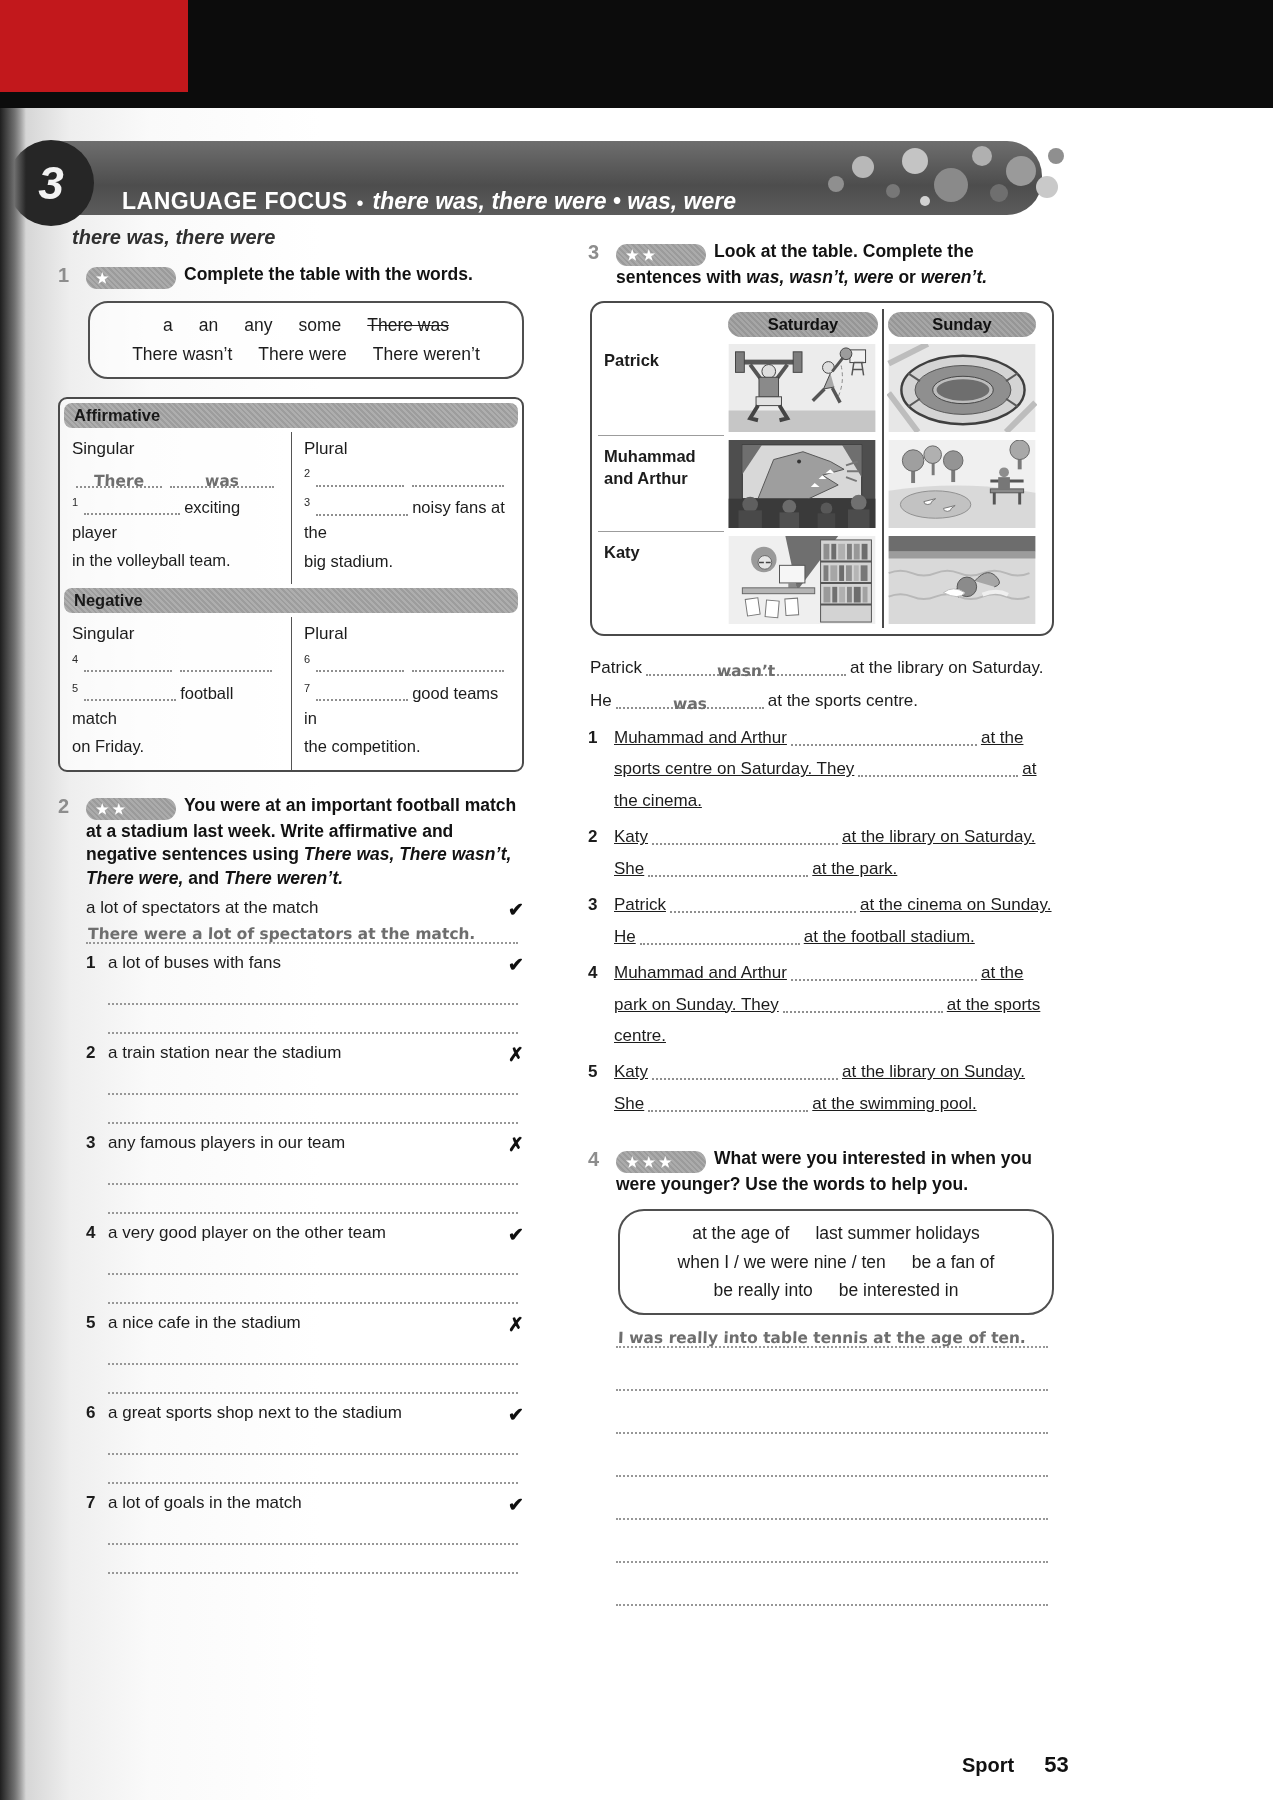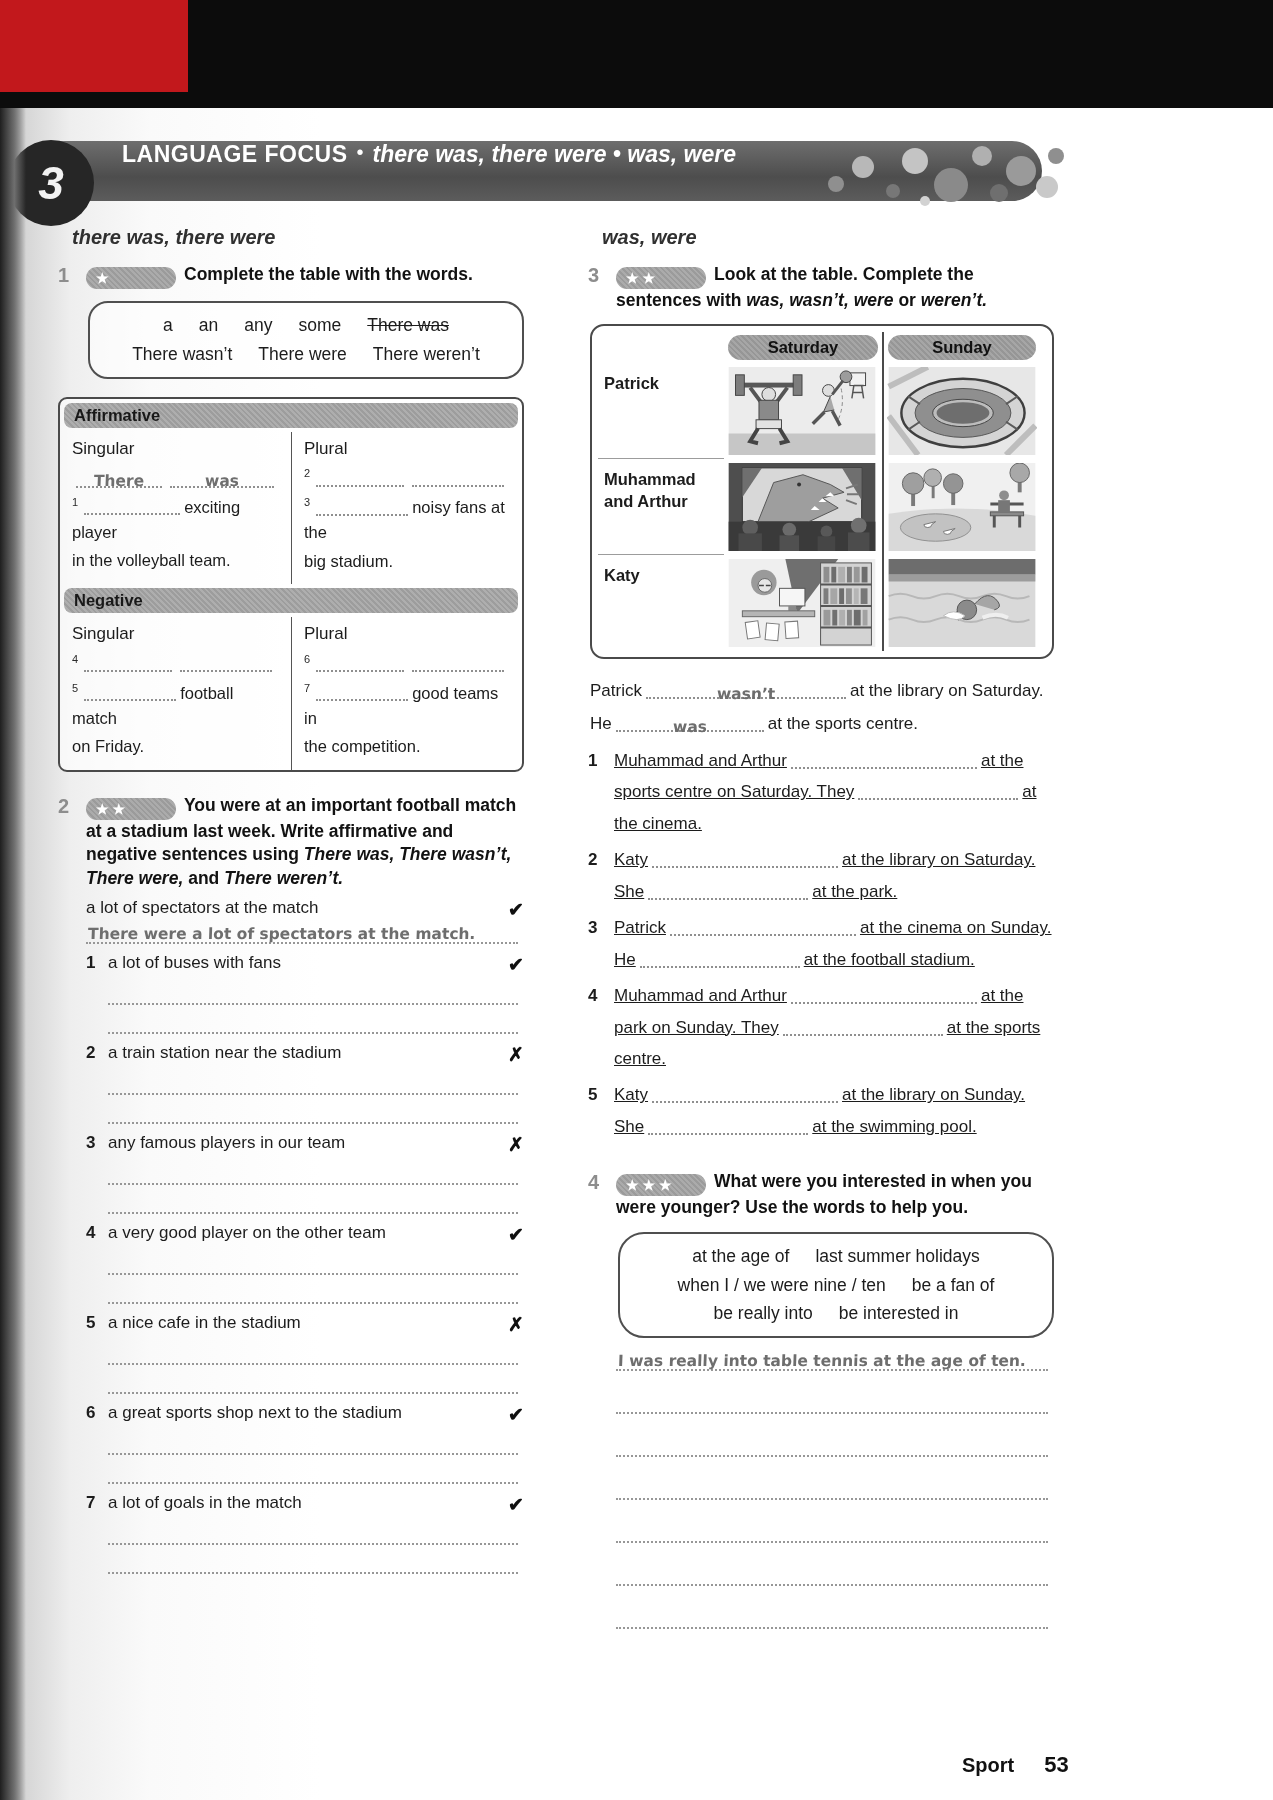--- a/index.html
+++ b/index.html
@@ -8,24 +8,24 @@
         background:linear-gradient(90deg,#a8a8a8 0px,#d6d6d6 26px,#eeeeee 70px,#fafafa 150px,#ffffff 320px);}
   
   .top-bar{position:absolute;top:0;left:0;right:0;height:108px;background:#0c0c0c;}
   .red-corner{position:absolute;top:0;left:0;width:188px;height:92px;background:#c2181c;}
   .left-edge{position:absolute;top:108px;left:0;width:26px;bottom:0;
              background:linear-gradient(90deg,#1f1f1f,#6f6f6f 55%,rgba(200,200,200,0));}
   
   .unit-circle{position:absolute;left:8px;top:140px;width:86px;height:86px;border-radius:50%;
                background:#262626;color:#f2f2f2;font-weight:bold;font-style:italic;
                font-size:46px;line-height:86px;text-align:center;}
-  .header-band{position:absolute;left:56px;top:141px;width:986px;height:60px;
+  .header-band{position:absolute;left:56px;top:141px;width:986px;height:74px;
                border-radius:0 35px 35px 0;
                background:linear-gradient(180deg,#6e6e6e,#4d4d4d 60%,#5c5c5c);
-               color:#ffffff;display:flex;align-items:flex-start;padding-left:66px;box-sizing:border-box;}
+               color:#ffffff;display:flex;align-items:flex-end;padding-left:66px;box-sizing:border-box;}
   .hb-title{font-weight:bold;font-size:23px;letter-spacing:.5px;}
   .hb-bullet{margin:0 9px;font-size:20px;}
   .hb-topics{font-weight:bold;font-style:italic;font-size:23px;}
   .dot{position:absolute;border-radius:50%;}
   
   .col{position:absolute;top:226px;width:466px;}
   .col-left{left:58px;}
   .col-right{left:588px;}
   .col-heading{margin:0 0 12px 14px;font-size:20px;font-weight:bold;font-style:italic;color:#303030;}
   
@@ -252,21 +252,20 @@
               </div>
             <div class="ans-line"></div>
               <div class="ans-line"></div>
           </div>
         </div>
       </div>
     </div>
   </div>
 
   <div class="col col-right">
-    <h2 class="col-heading">was, were</h2>
 
     <div class="ex">
       <div class="ex-num">3</div>
       <div class="ex-body">
         <p class="instr"><span class="star-pill"><span>★★</span></span><span>Look at the table. Complete the sentences with </span><i>was, wasn’t, were</i><span> or </span><i>weren’t.</i></p>
       </div>
     </div>
 
     <div class="act-table">
       <div class="at-corner"></div>

